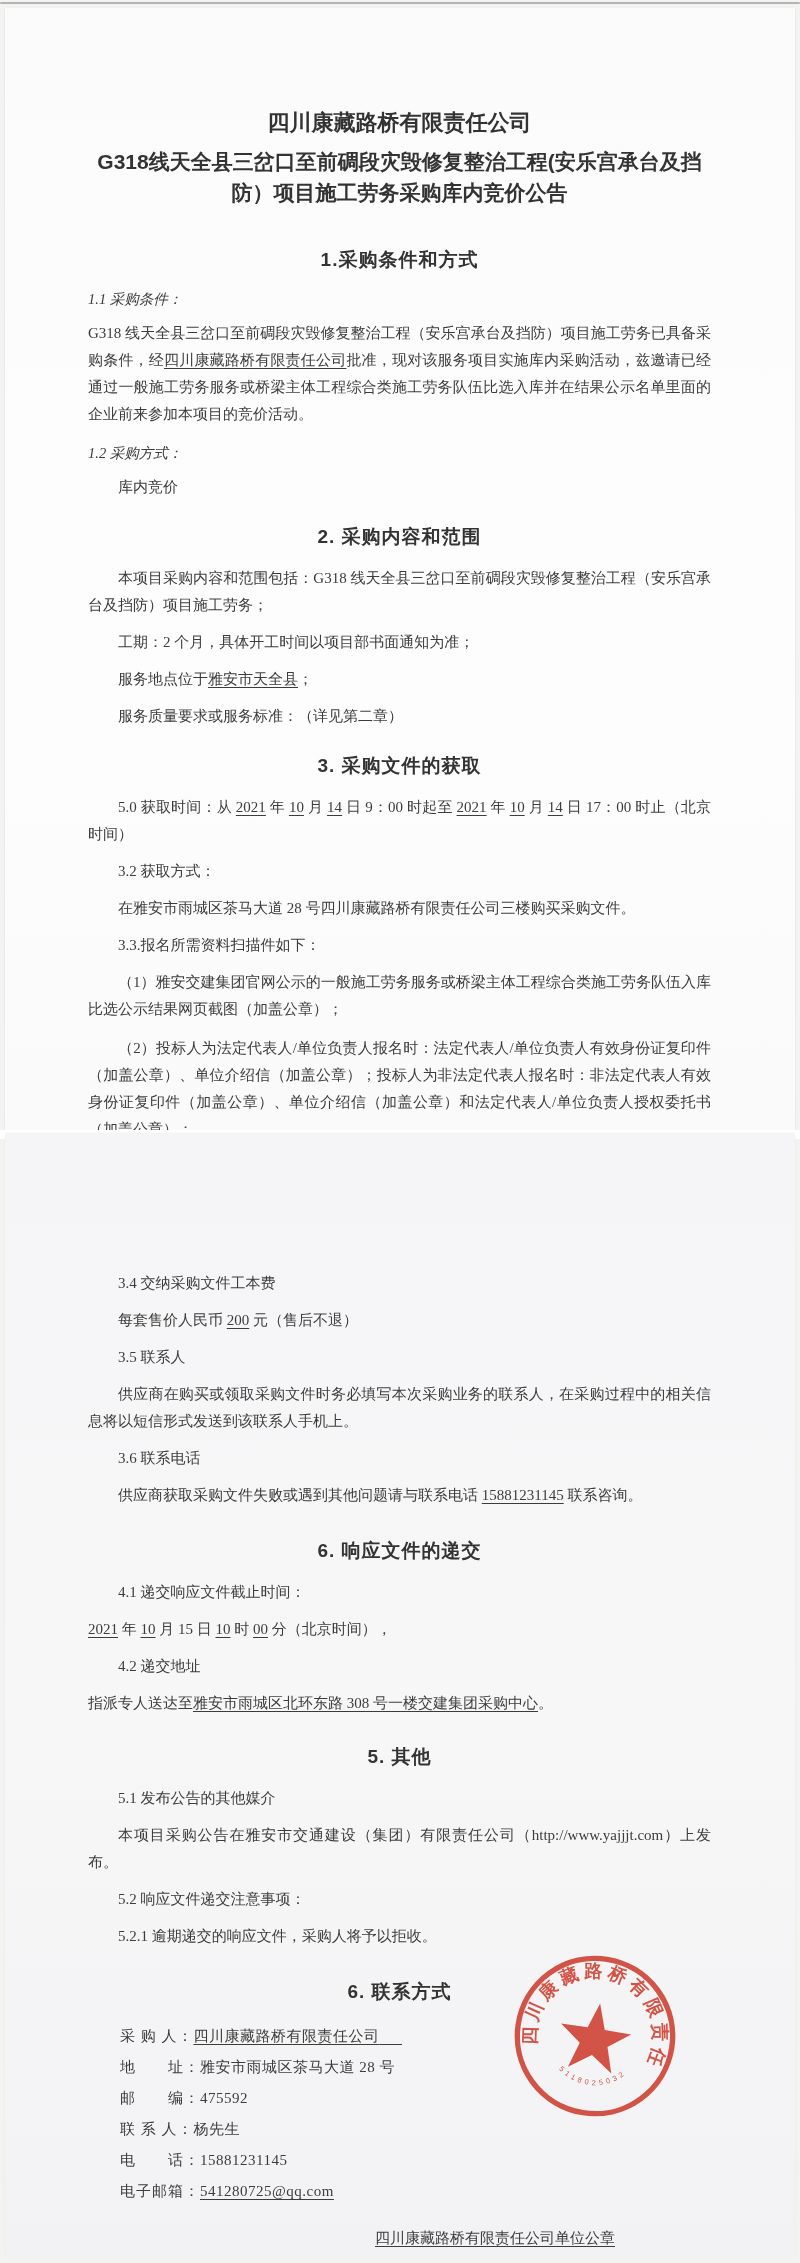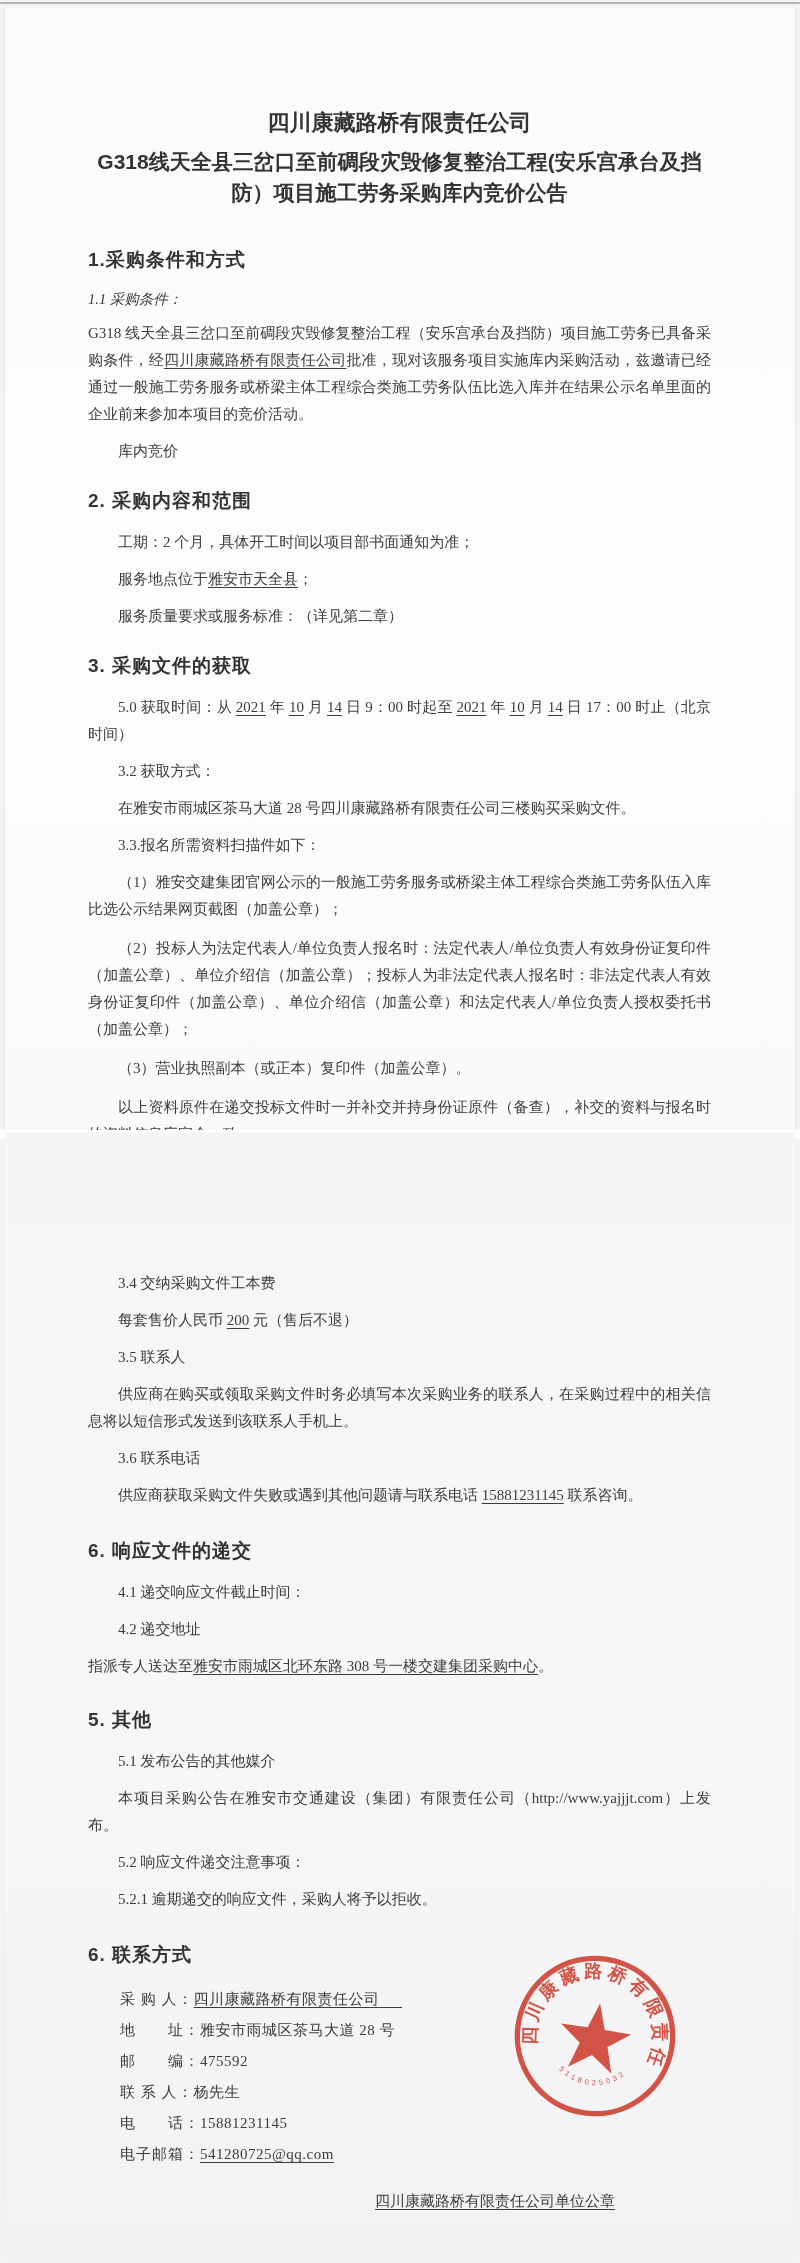--- a/index.html
+++ b/index.html
@@ -10,21 +10,21 @@
     color:#3c3c3c;
   }
   .scan-top-edge{position:absolute;top:2px;left:0;width:800px;height:2px;background:#b3b5b4;border-radius:2px;}
   .scan-smudge{position:absolute;top:8px;left:668px;width:78px;height:34px;background:#ececec;border-radius:6px;}
   .page{position:absolute;left:5px;width:790px;background:#fcfcfc;}
   .page1{top:8px;height:1122px;background:linear-gradient(180deg,#fbfbfb 0%,#fdfdfd 60%,#fafafa 100%);box-shadow:0 1px 2px rgba(0,0,0,.10);}
   .page2{top:1134px;height:1124px;background:linear-gradient(180deg,#f5f5f7 0%,#f7f7f8 50%,#f2f2f4 100%);box-shadow:0 -1px 2px rgba(0,0,0,.06);}
   .inner{padding:0 84px 0 83px;}
   .title-company{margin-top:100px;text-align:center;font-family:"Liberation Sans",sans-serif;font-weight:bold;font-size:22px;line-height:30px;color:#333;}
   .title-main{margin:8px auto 0;max-width:636px;text-align:center;font-family:"Liberation Sans",sans-serif;font-weight:bold;font-size:21px;line-height:31px;color:#333;}
-  .h-major{font-family:"Liberation Sans",sans-serif;font-weight:bold;font-size:19px;line-height:24px;color:#333;margin:24px 0 16px;letter-spacing:1px;}
+  .h-major{font-family:"Liberation Sans",sans-serif;font-weight:bold;font-size:19px;line-height:24px;color:#333;margin:24px 0 16px;letter-spacing:1px;text-align:center;}
   .sub{font-size:14.5px;line-height:22px;margin:14px 0 10px;font-style:italic;}
   .bt{font-size:15px;line-height:27px;text-align:justify;margin:0 0 10px;}
   .ind{text-indent:2em;}
   .item{margin-bottom:12px;}
   .u{text-decoration:underline;text-underline-offset:3px;text-decoration-thickness:1px;}
   .p2-pad{padding-top:136px;}
   .contact-row{font-size:15px;line-height:20px;margin:0 0 11px 32px;}
   .contact-label{display:inline-block;letter-spacing:1px;}
   .contact-value{letter-spacing:.5px;}
   .pre{white-space:pre;}
@@ -39,23 +39,25 @@
 <div class="scan-smudge"></div>
 
 <div class="page page1">
   <div class="inner">
     <div class="title-company">四川康藏路桥有限责任公司</div>
     <div class="title-main">G318线天全县三岔口至前碉段灾毁修复整治工程(安乐宫承台及挡防）项目施工劳务采购库内竞价公告</div>
 
     <div class="h-major" style="margin-top:40px;">1.采购条件和方式</div>
     <div class="sub">1.1 采购条件：</div>
     <div class="bt"><span>G318 线天全县三岔口至前碉段灾毁修复整治工程（安乐宫承台及挡防）项目施工劳务已具备采购条件，经</span><span class="u">四川康藏路桥有限责任公司</span><span>批准，现对该服务项目实施库内采购活动，兹邀请已经通过一般施工劳务服务或桥梁主体工程综合类施工劳务队伍比选入库并在结果公示名单里面的企业前来参加本项目的竞价活动。</span></div>
+    <div class="sub">1.2 采购方式：</div>
     <div class="bt ind">库内竞价</div>
 
     <div class="h-major">2. 采购内容和范围</div>
+    <div class="bt ind">本项目采购内容和范围包括：G318 线天全县三岔口至前碉段灾毁修复整治工程（安乐宫承台及挡防）项目施工劳务；</div>
     <div class="bt ind">工期：2 个月，具体开工时间以项目部书面通知为准；</div>
     <div class="bt ind"><span>服务地点位于</span><span class="u">雅安市天全县</span><span>；</span></div>
     <div class="bt ind">服务质量要求或服务标准：（详见第二章）</div>
 
     <div class="h-major">3. 采购文件的获取</div>
     <div class="bt ind"><span>5.0 获取时间：从 </span><span class="u">2021</span><span> 年 </span><span class="u">10</span><span> 月 </span><span class="u">14</span><span> 日 9：00 时起至 </span><span class="u">2021</span><span> 年 </span><span class="u">10</span><span> 月 </span><span class="u">14</span><span> 日 17：00 时止（北京时间）</span></div>
     <div class="bt ind">3.2 获取方式：</div>
     <div class="bt ind">在雅安市雨城区茶马大道 28 号四川康藏路桥有限责任公司三楼购买采购文件。</div>
     <div class="bt ind">3.3.报名所需资料扫描件如下：</div>
     <div class="bt ind item">（1）雅安交建集团官网公示的一般施工劳务服务或桥梁主体工程综合类施工劳务队伍入库比选公示结果网页截图（加盖公章）；</div>
@@ -71,20 +73,21 @@
   <div class="inner p2-pad">
     <div class="bt ind">3.4 交纳采购文件工本费</div>
     <div class="bt ind"><span>每套售价人民币 </span><span class="u">200</span><span> 元（售后不退）</span></div>
     <div class="bt ind">3.5 联系人</div>
     <div class="bt ind">供应商在购买或领取采购文件时务必填写本次采购业务的联系人，在采购过程中的相关信息将以短信形式发送到该联系人手机上。</div>
     <div class="bt ind">3.6 联系电话</div>
     <div class="bt ind"><span>供应商获取采购文件失败或遇到其他问题请与联系电话 </span><span class="u">15881231145</span><span> 联系咨询。</span></div>
 
     <div class="h-major" style="margin-top:30px;">6. 响应文件的递交</div>
     <div class="bt ind">4.1 递交响应文件截止时间：</div>
+    <div class="bt"><span class="u">2021</span><span> 年 </span><span class="u">10</span><span> 月 15 日 </span><span class="u">10</span><span> 时 </span><span class="u">00</span><span> 分（北京时间），</span></div>
     <div class="bt ind">4.2 递交地址</div>
     <div class="bt"><span>指派专人送达至</span><span class="u">雅安市雨城区北环东路 308 号一楼交建集团采购中心</span><span>。</span></div>
 
     <div class="h-major" style="margin-top:28px;">5. 其他</div>
     <div class="bt ind">5.1 发布公告的其他媒介</div>
     <div class="bt ind">本项目采购公告在雅安市交通建设（集团）有限责任公司（http://www.yajjjt.com）上发布。</div>
     <div class="bt ind">5.2 响应文件递交注意事项：</div>
     <div class="bt ind">5.2.1 逾期递交的响应文件，采购人将予以拒收。</div>
 
     <div class="h-major" style="margin-top:30px;margin-bottom:22px;">6. 联系方式</div>

